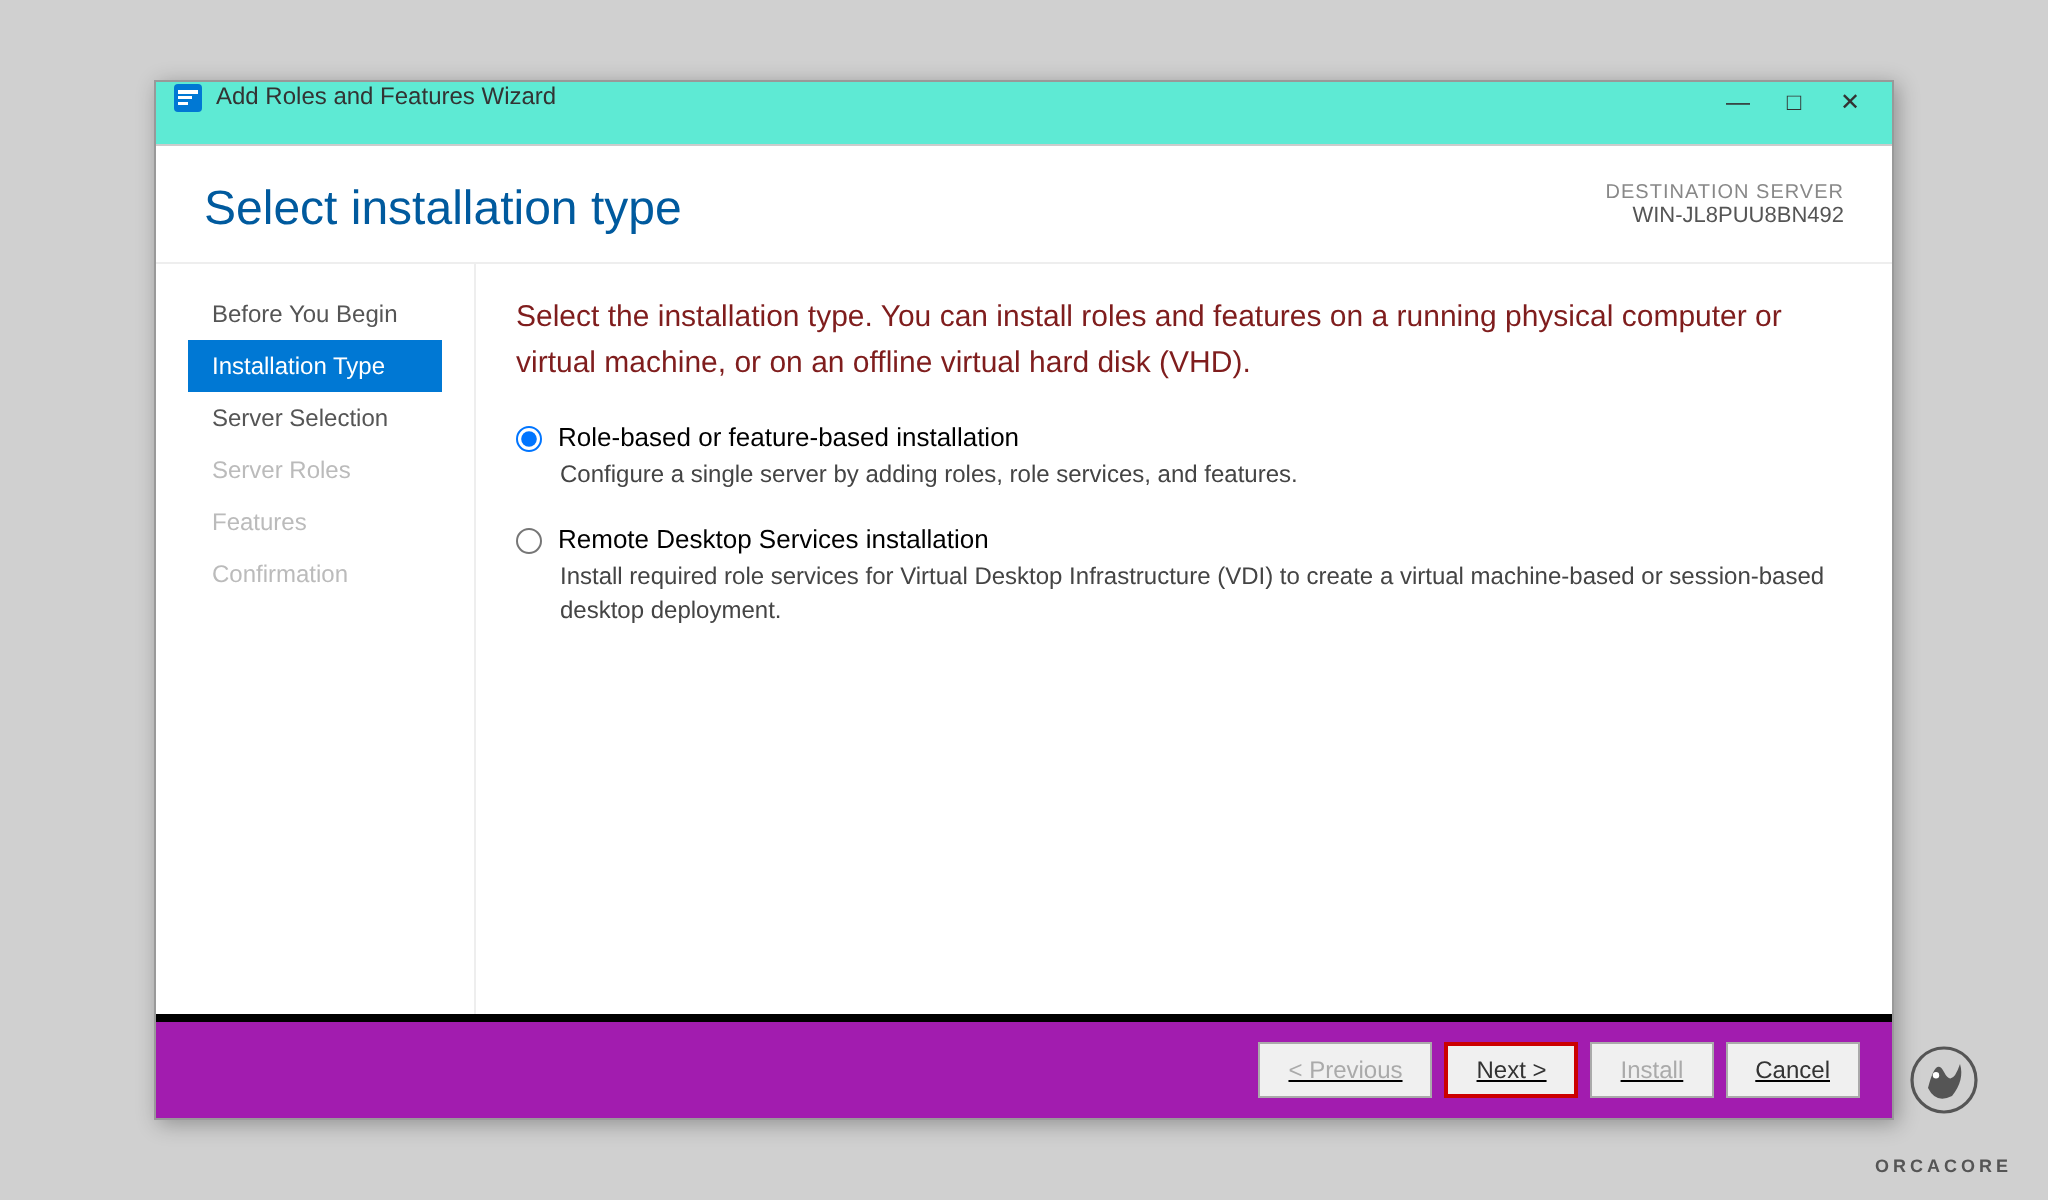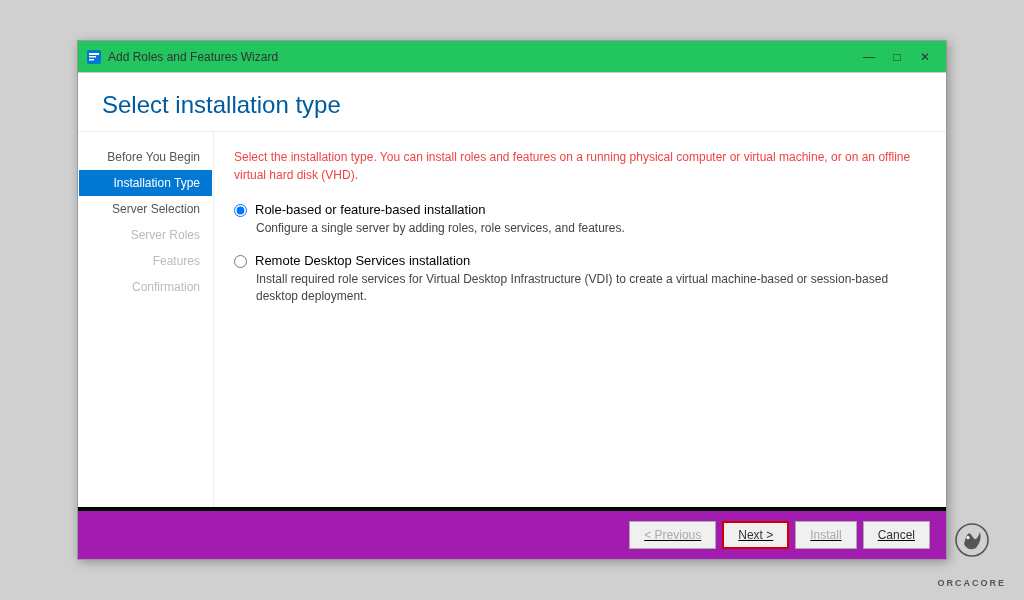--- a/index.html
+++ b/index.html
@@ -30,25 +30,24 @@
       width: 870px;
       height: 520px;
       background: #fff;
       border: 1px solid #999;
       box-shadow: 2px 2px 10px rgba(0,0,0,0.3);
       display: flex;
       flex-direction: column;
     }
 
     .title-bar {
-      background: #22c55e;
+      background: #5eead4;
       border-bottom: 1px solid #ccc;
       height: 32px;
       display: flex;
-      align-items: center;
       padding: 0 8px;
       flex-shrink: 0;
     }
 
     .title-bar-icon {
       width: 16px;
       height: 16px;
       margin-right: 6px;
       flex-shrink: 0;
     }
@@ -112,25 +111,24 @@
       letter-spacing: 0.5px;
     }
 
     .main-area {
       flex: 1;
       display: flex;
       overflow: hidden;
     }
 
     .sidebar {
-      width: 136px;
-      flex-shrink: 0;
-      padding: 12px 1px;
+      width: 160px;
+      flex-shrink: 0;
+      padding: 12px 16px;
       border-right: 1px solid #eee;
-      text-align: right;
     }
 
     .sidebar-item {
       padding: 6px 12px;
       font-size: 12px;
       cursor: pointer;
       color: #555;
     }
 
     .sidebar-item.active {
@@ -143,22 +141,22 @@
       cursor: default;
     }
 
     .content-area {
       flex: 1;
       padding: 16px 20px;
       overflow-y: auto;
     }
 
     .intro-text {
-      font-size: 12px;
-      color: #ef4444;
+      font-size: 15px;
+      color: #7f1d1d;
       margin-bottom: 18px;
       line-height: 1.5;
     }
 
     .option-block {
       margin-bottom: 16px;
     }
 
     .option-row {
       display: flex;
@@ -259,20 +257,24 @@
         <button class="tb-btn">—</button>
         <button class="tb-btn">□</button>
         <button class="tb-btn close">✕</button>
       </div>
     </div>
 
     <div class="window-content">
 
       <div class="header-area">
         <h1 class="page-title">Select installation type</h1>
+        <div class="dest-server">
+          <div class="dest-label">DESTINATION SERVER</div>
+          <div>WIN-JL8PUU8BN492</div>
+        </div>
       </div>
 
       <div class="main-area">
 
         <div class="sidebar">
           <div class="sidebar-item">
             <span>Before You Begin</span>
           </div>
           <div class="sidebar-item active">
             <span>Installation Type</span>

